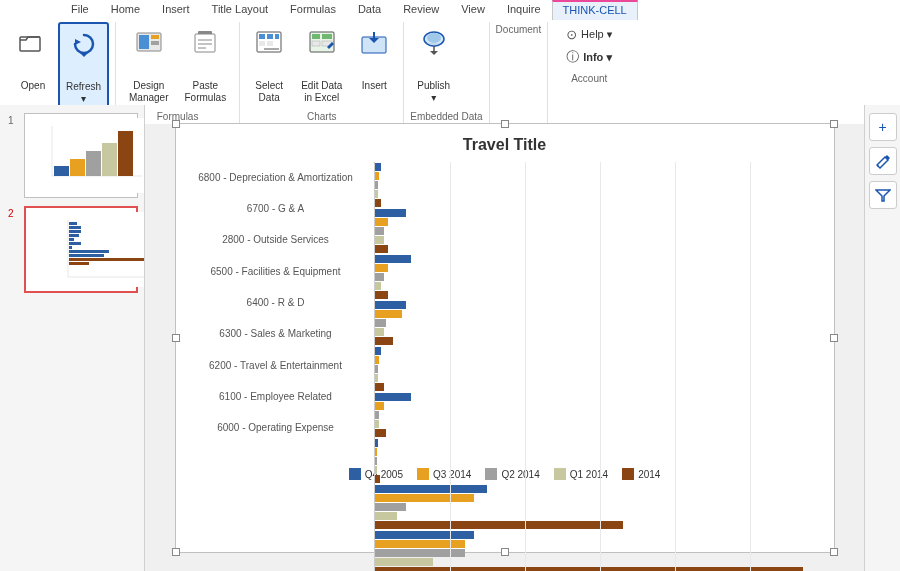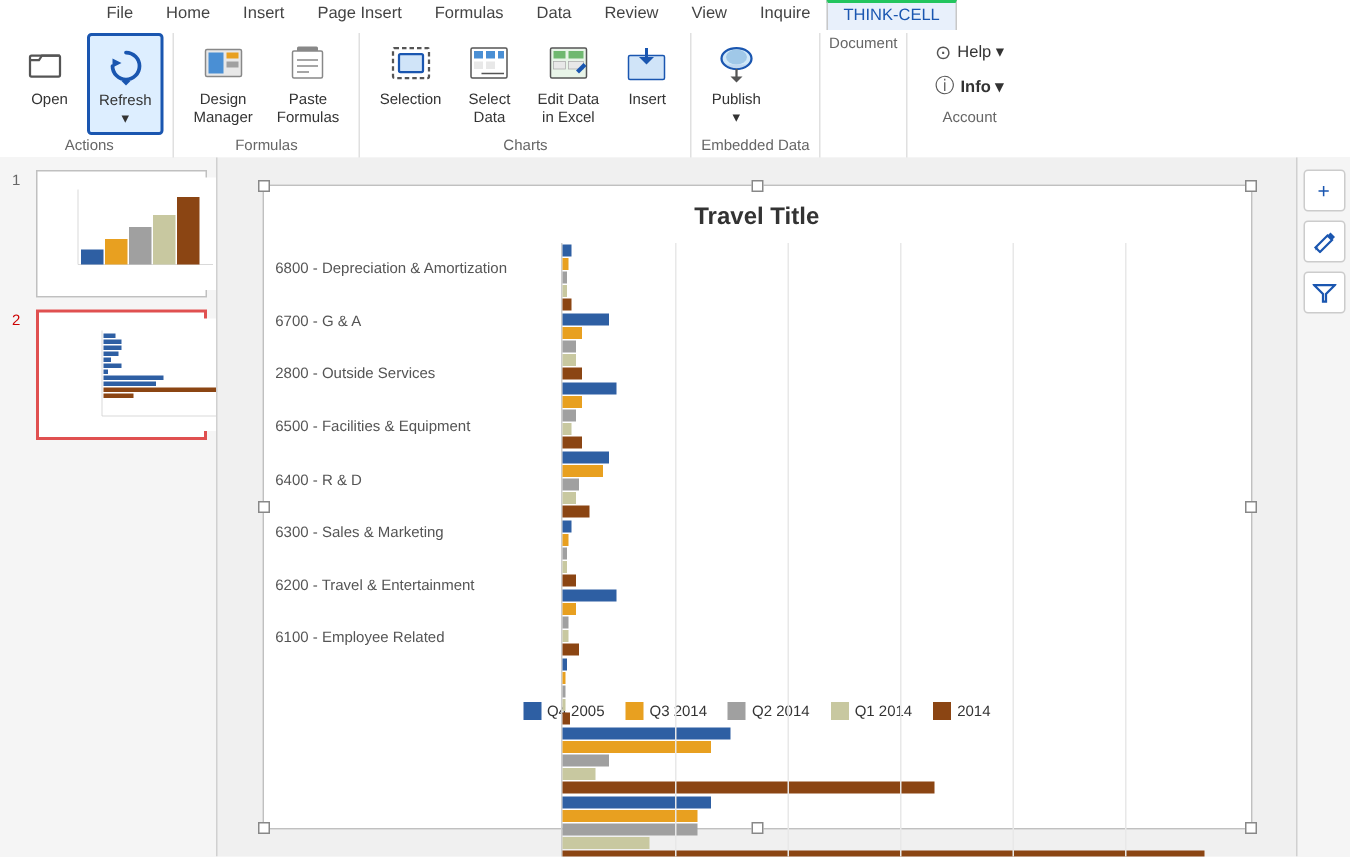--- a/index.html
+++ b/index.html
@@ -33,21 +33,21 @@
       cursor: pointer;
       color: #444;
       border-top: 1px solid transparent;
       border-left: 1px solid transparent;
       border-right: 1px solid transparent;
       height: 20px;
     }
     .ribbon-tab.active {
       background: #e8f0fb;
       color: #1a56b0;
-      border-top: 2px solid #22c55e;
+      border-top: 2px solid #ec4899;
       border-left: 1px solid #c8c8c8;
       border-right: 1px solid #c8c8c8;
     }
     .ribbon-body {
       flex: 1;
       display: flex;
       align-items: stretch;
       padding: 2px 4px 0 4px;
       background: #fff;
     }
@@ -77,20 +77,21 @@
       display: flex;
       flex-direction: column;
       align-items: center;
       justify-content: flex-start;
       padding: 4px 6px 2px 6px;
       cursor: pointer;
       border: 1px solid transparent;
       border-radius: 3px;
       background: transparent;
       min-width: 40px;
+      gap: 19px;
     }
     .ribbon-btn.active-btn {
       background: #ddeeff;
       border: 2px solid #1a56b0;
     }
     .ribbon-btn-icon {
       width: 32px;
       height: 32px;
       display: flex;
       align-items: center;
@@ -218,21 +219,21 @@
       width: 190px;
       display: flex;
       flex-direction: column;
       justify-content: space-around;
       padding-right: 6px;
       padding-bottom: 20px;
     }
     .y-label {
       font-size: 10px;
       color: #555;
-      text-align: left;
+      text-align: center;
       line-height: 1.2;
     }
     .chart-bars-area {
       flex: 1;
       display: flex;
       flex-direction: column;
       justify-content: space-around;
       padding-bottom: 20px;
       border-left: 1px solid #ccc;
       position: relative;
@@ -298,21 +299,21 @@
     }
   </style>
 </head>
 <body>
 
 <div class="ribbon">
   <div class="ribbon-tabs">
     <div class="ribbon-tab">File</div>
     <div class="ribbon-tab">Home</div>
     <div class="ribbon-tab">Insert</div>
-    <div class="ribbon-tab">Page Insert</div>
+    <div class="ribbon-tab">Title Layout</div>
     <div class="ribbon-tab">Formulas</div>
     <div class="ribbon-tab">Data</div>
     <div class="ribbon-tab">Review</div>
     <div class="ribbon-tab">View</div>
     <div class="ribbon-tab">Inquire</div>
     <div class="ribbon-tab active">THINK-CELL</div>
   </div>
   <div class="ribbon-body">
 
     <div class="ribbon-group">
@@ -365,29 +366,20 @@
             </svg>
           </div>
           <div class="ribbon-btn-label">Paste<br>Formulas</div>
         </div>
       </div>
       <div class="ribbon-group-label">Formulas</div>
     </div>
 
     <div class="ribbon-group">
       <div class="ribbon-group-buttons">
-        <div class="ribbon-btn">
-          <div class="ribbon-btn-icon">
-            <svg width="30" height="28" viewBox="0 0 30 28">
-              <rect x="3" y="3" width="24" height="20" rx="1" fill="none" stroke="#555" stroke-width="1.5" stroke-dasharray="3,2"></rect>
-              <rect x="7" y="7" width="16" height="12" rx="1" fill="#d0e4f8" stroke="#1a56b0" stroke-width="1.5"></rect>
-            </svg>
-          </div>
-          <div class="ribbon-btn-label">Selection</div>
-        </div>
         <div class="ribbon-btn">
           <div class="ribbon-btn-icon">
             <svg width="30" height="28" viewBox="0 0 30 28">
               <rect x="3" y="3" width="24" height="20" rx="1" fill="none" stroke="#555" stroke-width="1"></rect>
               <rect x="5" y="5" width="6" height="5" fill="#4a8fd4"></rect>
               <rect x="13" y="5" width="6" height="5" fill="#4a8fd4"></rect>
               <rect x="21" y="5" width="4" height="5" fill="#4a8fd4"></rect>
               <rect x="5" y="12" width="6" height="5" fill="#e8e8e8"></rect>
               <rect x="13" y="12" width="6" height="5" fill="#e8e8e8"></rect>
               <line x1="10" y1="20" x2="25" y2="20" stroke="#555" stroke-width="1"></line>
@@ -529,20 +521,21 @@
 
           <div class="chart-y-labels">
             <div class="y-label">6800 - Depreciation &amp; Amortization</div>
             <div class="y-label">6700 - G &amp; A</div>
             <div class="y-label">2800 - Outside Services</div>
             <div class="y-label">6500 - Facilities &amp; Equipment</div>
             <div class="y-label">6400 - R &amp; D</div>
             <div class="y-label">6300 - Sales &amp; Marketing</div>
             <div class="y-label">6200 - Travel &amp; Entertainment</div>
             <div class="y-label">6100 - Employee Related</div>
+            <div class="y-label">6000 - Operating Expense</div>
           </div>
 
           <div style="flex:1; display:flex; flex-direction:column; position:relative;">
             <div class="chart-bars-area">
 
               <div style="position:absolute; top:0; left:0; width:100%; height:100%; pointer-events:none;">
                 <div style="position:absolute; left:16.67%; top:0; bottom:20px; border-left:1px solid #e8e8e8;"></div>
                 <div style="position:absolute; left:33.33%; top:0; bottom:20px; border-left:1px solid #e8e8e8;"></div>
                 <div style="position:absolute; left:50%; top:0; bottom:20px; border-left:1px solid #e8e8e8;"></div>
                 <div style="position:absolute; left:66.67%; top:0; bottom:20px; border-left:1px solid #e8e8e8;"></div>

